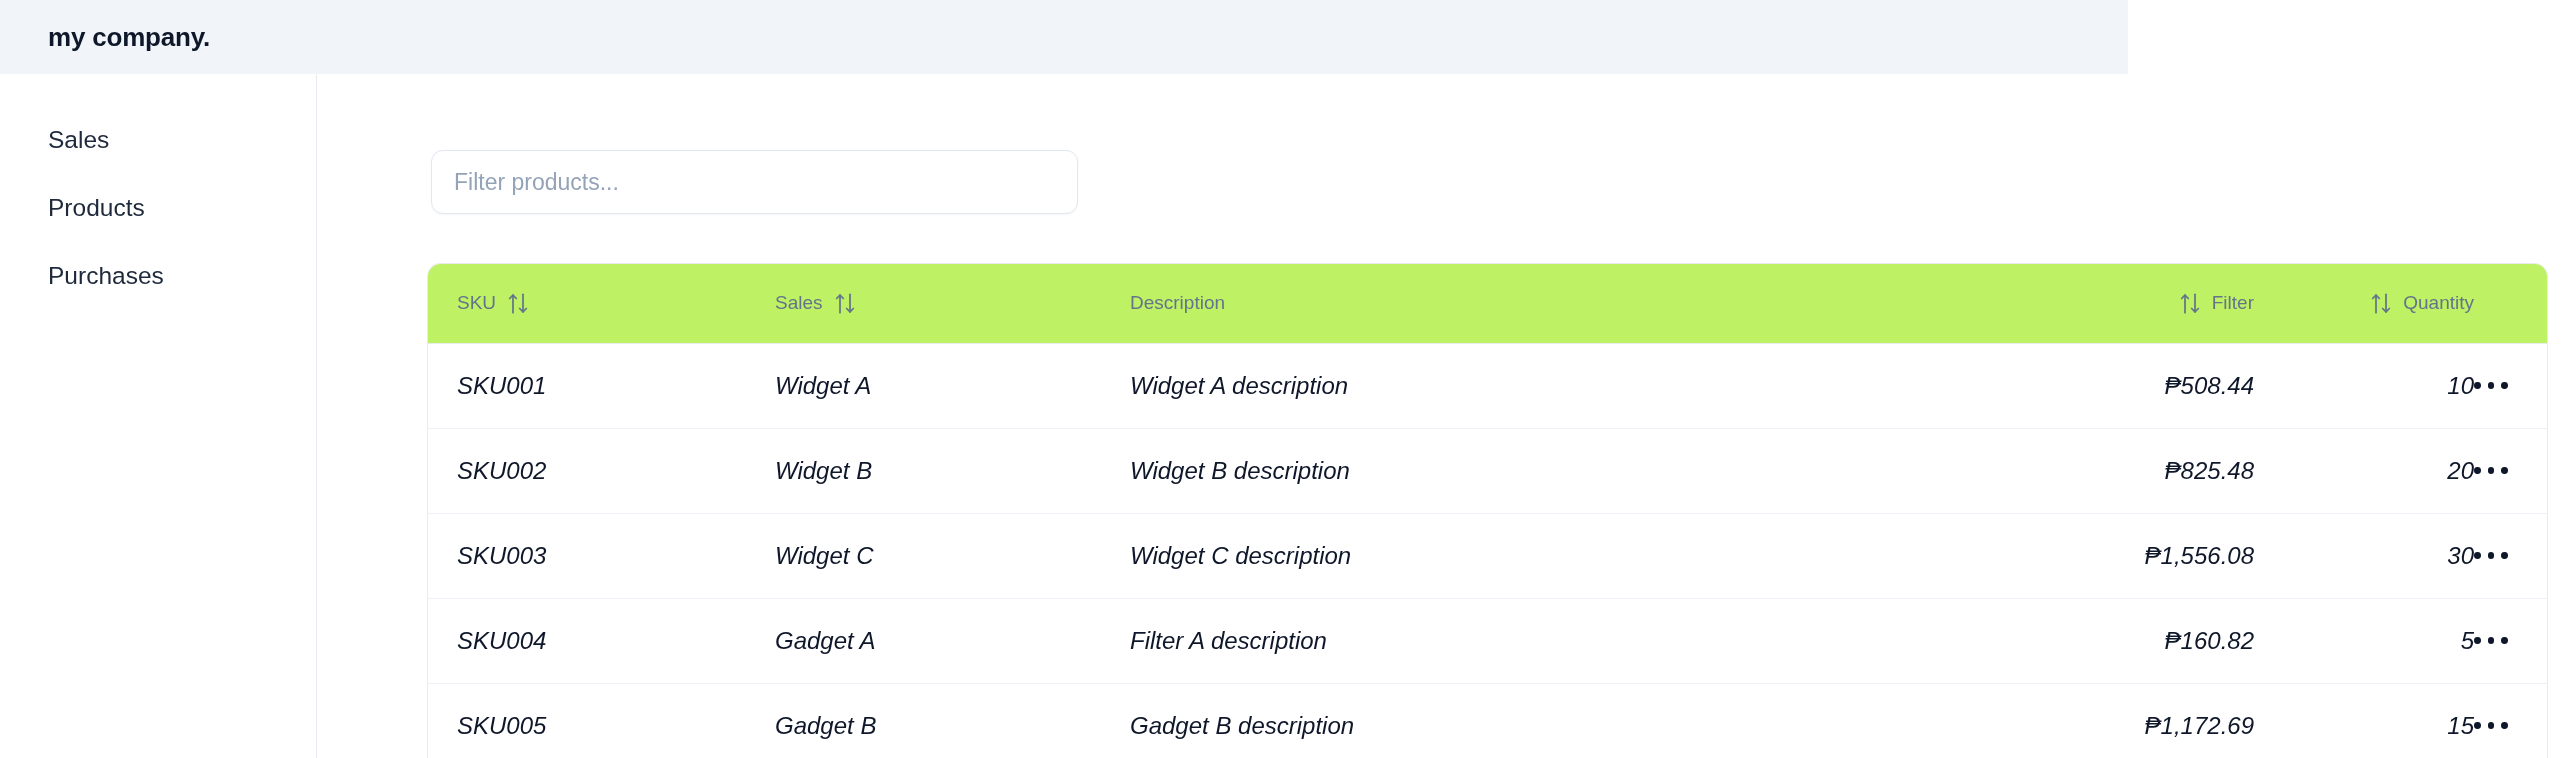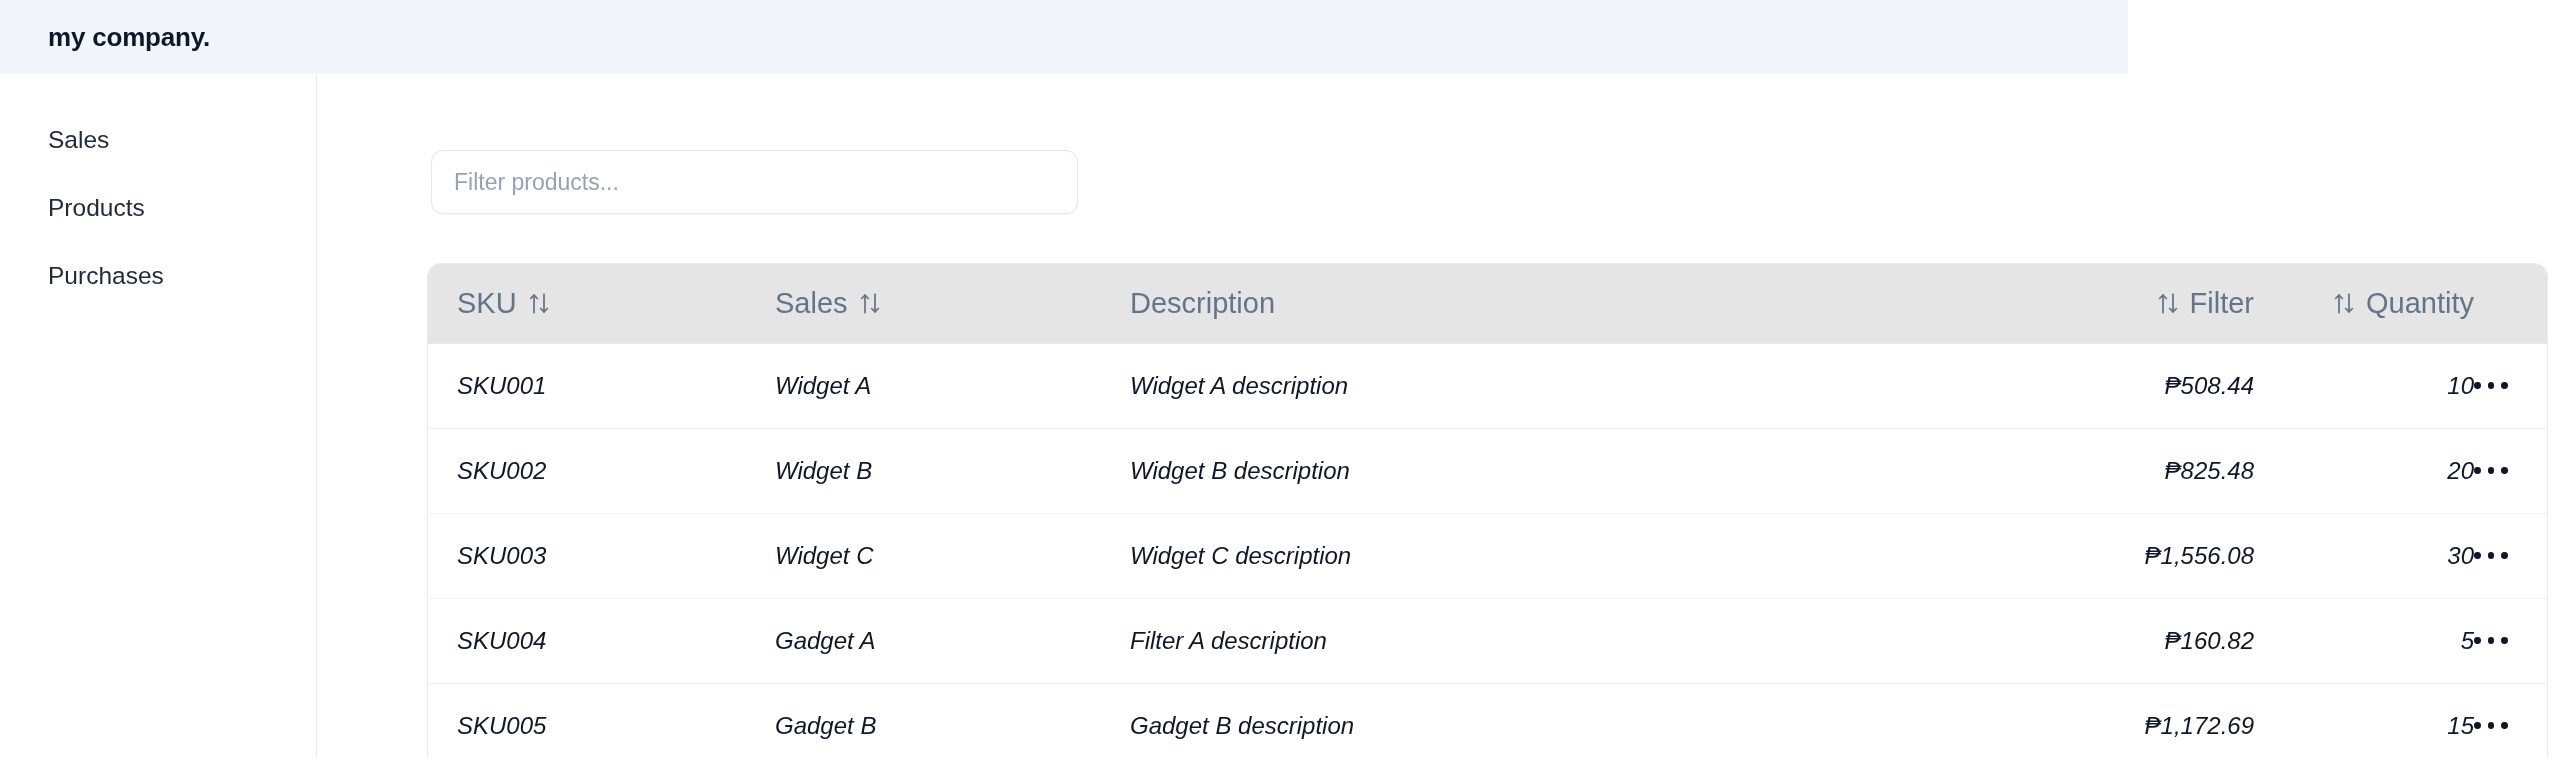--- a/index.html
+++ b/index.html
@@ -110,24 +110,24 @@
     border: 1.7px solid #e8ecf1;
     border-bottom: none;
     border-radius: 13.5px 13.5px 0 0;
     overflow: hidden;
   }
 
   table { width: 100%; border-collapse: collapse; table-layout: fixed; }
 
   thead th {
     height: 79px;
-    font-size: 29px;
+    font-size: 19px;
     font-weight: 400;
     color: #64748b;
-    background: #e5e5e5;
+    background: #bef264;
     border-bottom: 1.7px solid #e8ecf1;
     white-space: nowrap;
     cursor: pointer;
     padding: 0;
   }
   thead th .hcell {
     display: flex;
     align-items: center;
     gap: 11px;
     height: 78px;

